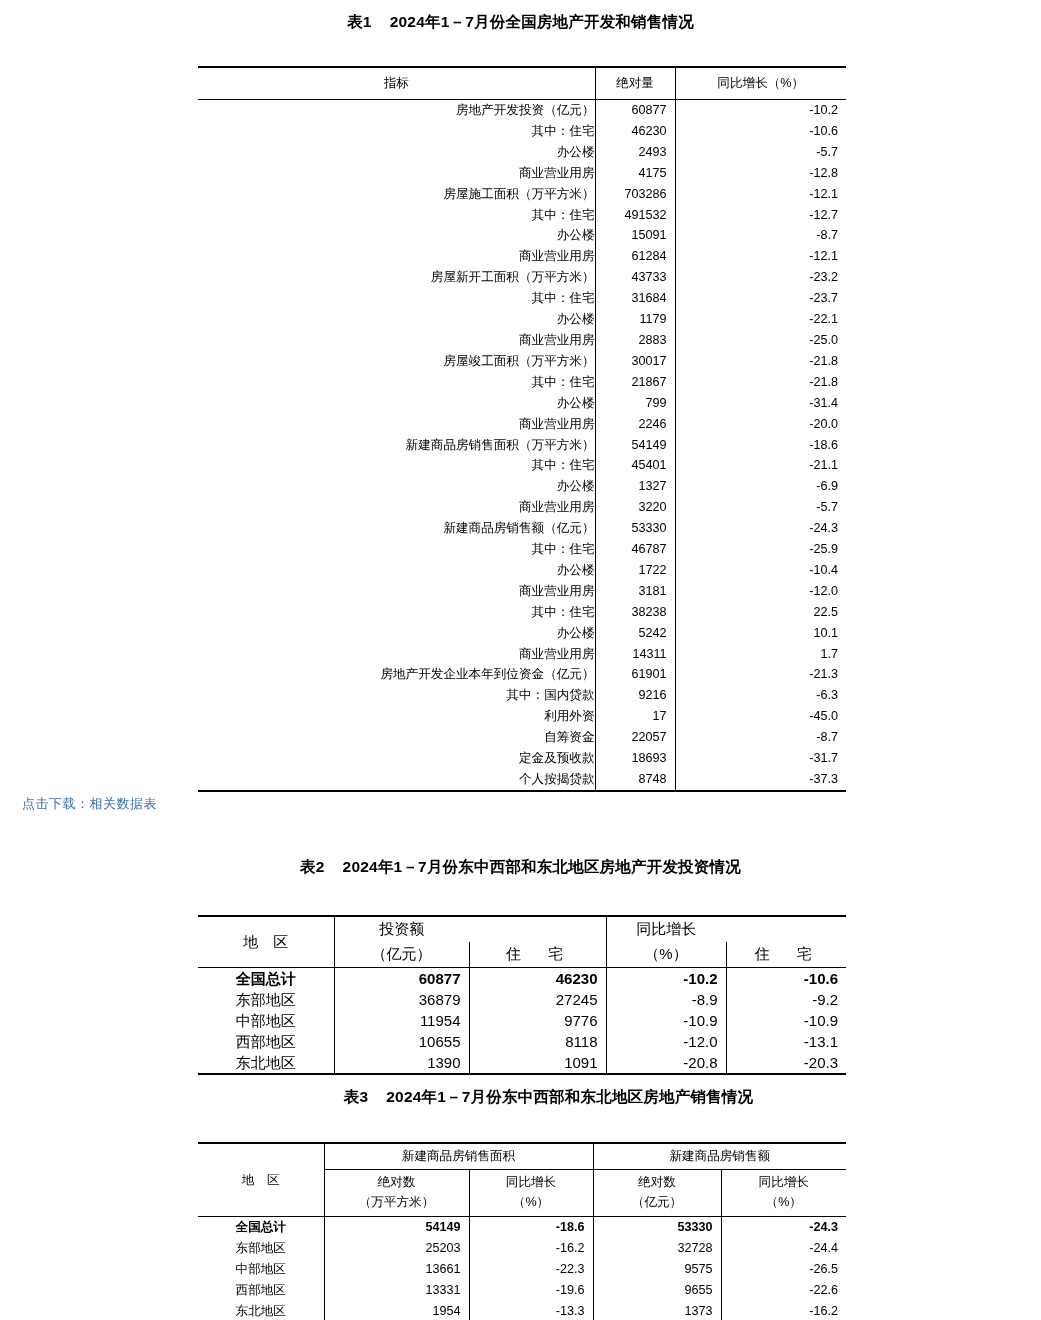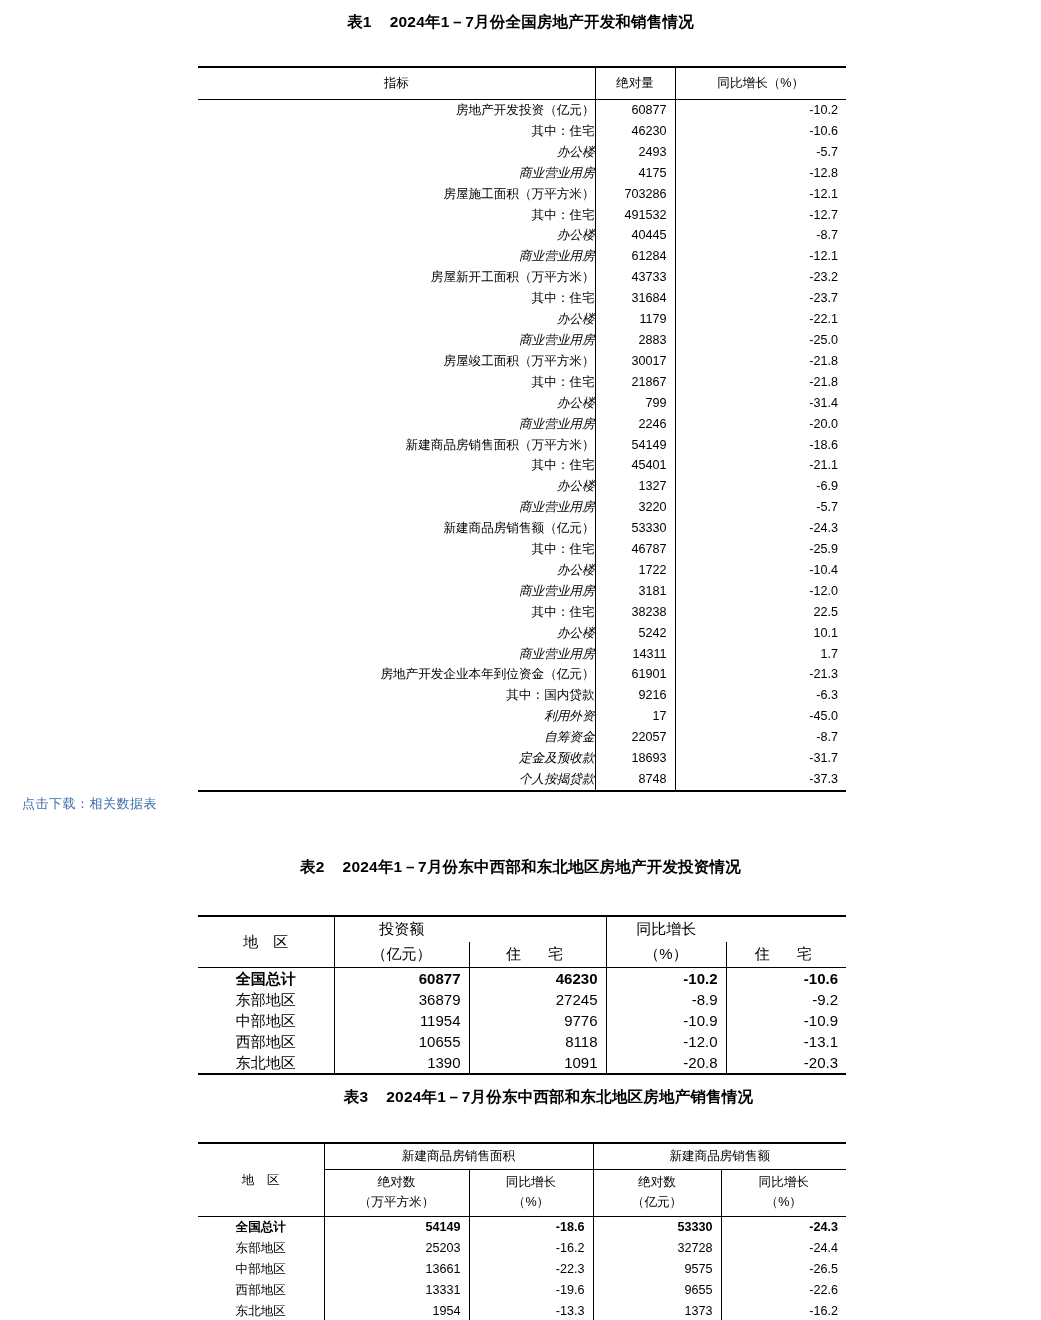--- a/index.html
+++ b/index.html
@@ -73,21 +73,21 @@
     line-height: 20.9px;
   }
   #table1 tbody tr:last-child td { border-bottom: 2.4px solid #000; padding-left: 24px; }
   #table1 td.ind  { text-align: right;  padding-left: 10px; }
   #table1 td.num  { text-align: right; padding-right: 8px; border-left: 1.1px solid #000; }
   #table1 td.num2 { text-align: right; padding-right: 8px; border-left: 1.1px solid #000; }
 
   
   .lv0 { padding-left: 10px !important; }
   .lv1 { padding-left: 32px !important; }
-  .lv2 { padding-left: 62px !important; font-style: italic; }
+  .lv2 { padding-left: 62px !important; }
 
   
   #table2 { left: 198px; top: 915px; width: 648px; }
   #table2 td {
     vertical-align: middle;
     text-align: center;
     font-size: 15px;
   }
   #table2 .rule-top td { border-top: 2.4px solid #000; }
   #table2 .hdrow td { height: 25px; }
@@ -167,21 +167,21 @@
           <td class="num">703286</td>
           <td class="num2">-12.1</td>
         </tr>
         <tr>
           <td class="ind lv1">其中：住宅</td>
           <td class="num">491532</td>
           <td class="num2">-12.7</td>
         </tr>
         <tr>
           <td class="ind lv2">办公楼</td>
-          <td class="num">40445</td>
+          <td class="num">15091</td>
           <td class="num2">-8.7</td>
         </tr>
         <tr>
           <td class="ind lv2">商业营业用房</td>
           <td class="num">61284</td>
           <td class="num2">-12.1</td>
         </tr>
         <tr>
           <td class="ind lv0">房屋新开工面积（万平方米）</td>
           <td class="num">43733</td>

